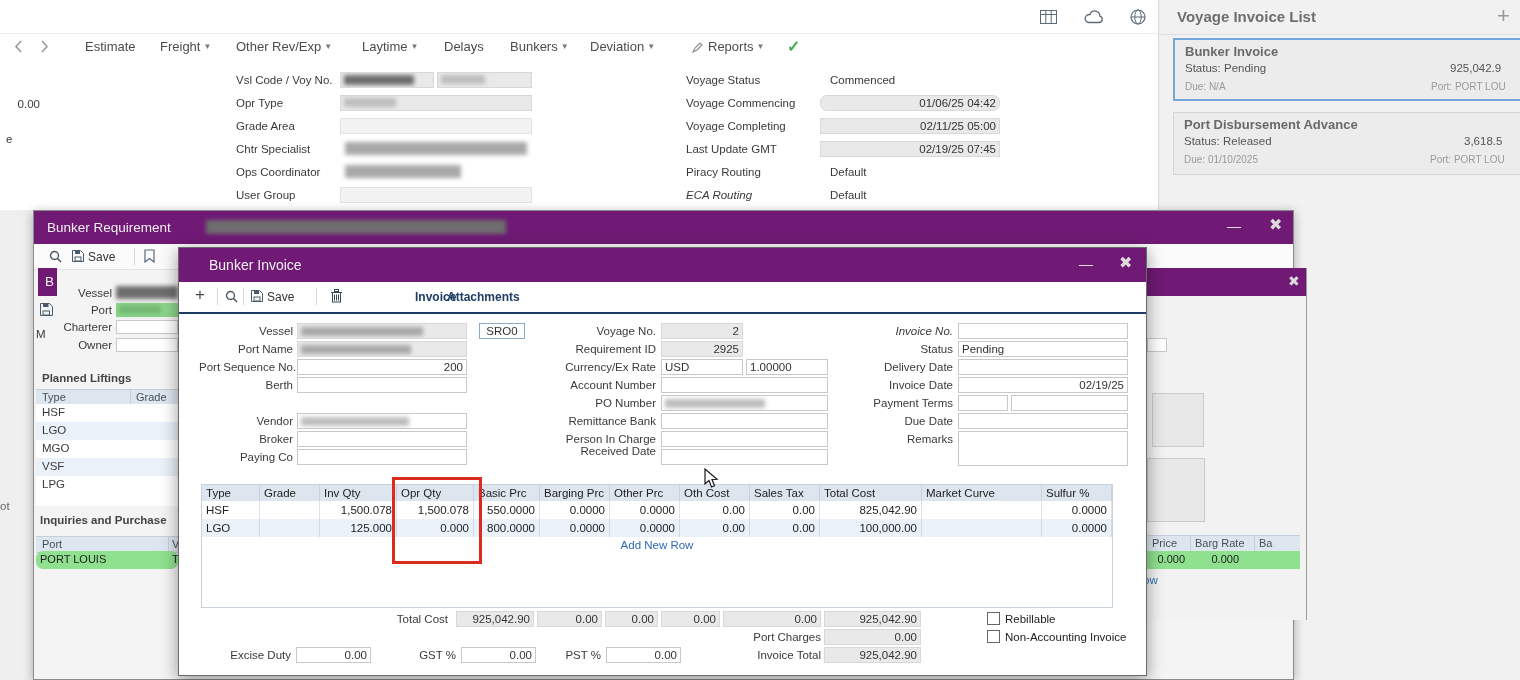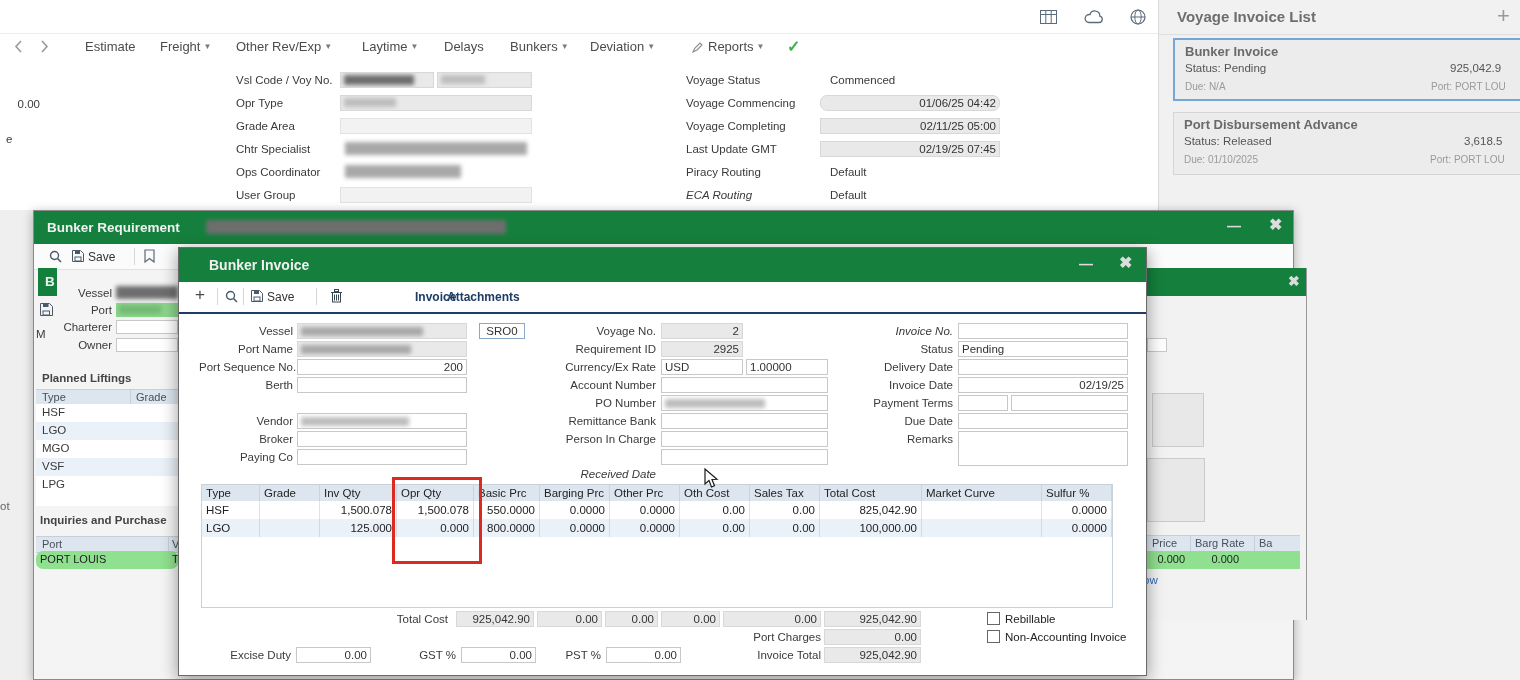--- a/index.html
+++ b/index.html
@@ -11,21 +11,21 @@
   .ctr{text-align:center;}
   .fld{font-size:11.5px;border:1px solid #c8c8c8;background:#fff;height:16px;line-height:14px;
        padding:0 3px;box-sizing:border-box;white-space:nowrap;overflow:hidden;}
   .ro{background:#e9e9e9;border-color:#d8d8d8;}
   .faint{background:#f2f2f2;border-color:#e2e2e2;}
   .redact{filter:blur(2px);border-radius:1px;display:block;}
   .rd-dark{background:#6e6e6e;}
   .rd-mid{background:#a8a8a8;}
   .rd-light{background:#bdbdbd;}
   .rd-green{background:#74b874;}
-  .win-head{background:#15803d;color:#f0f0f0;font-weight:bold;font-size:13.5px;}
+  .win-head{background:#701a75;color:#f0f0f0;font-weight:normal;font-size:13.5px;}
   .win-btn{color:#dcdcdc;font-size:14px;line-height:14px;cursor:default;}
   .menu-item{font-size:13px;color:#4c4c4c;white-space:nowrap;}
   .caret{font-size:8px;color:#7a7a7a;vertical-align:2px;padding-left:3px;}
   .thead{background:#dde6ef;color:#46505b;font-size:11px;}
   .tcell{box-sizing:border-box;padding:0 4px;overflow:hidden;white-space:nowrap;border-right:1px solid rgba(160,175,190,.35);}
   .trow{display:flex;font-size:11.5px;color:#222;}
   .w0{width:58px}.w1{width:60px}.w2{width:77px}.w3{width:77px}.w4{width:66px}.w5{width:70px}
   .w6{width:70px}.w7{width:70px}.w8{width:70px}.w9{width:102px}.w10{width:120px}.w11{width:70px}
   .alt{background:#eaf1f8;}
   .link{color:#2e69b5;font-size:11.5px;}
@@ -326,21 +326,21 @@
     <span class="s lbl rt" style="left:380px;top:131px;width:97px;">Account Number</span>
     <span class="s fld" style="left:482px;top:129px;width:167px;"></span>
     <span class="s lbl rt" style="left:380px;top:149px;width:97px;">PO Number</span>
     <span class="s fld" style="left:482px;top:147px;width:167px;">
         <span class="redact rd-light" style="width:100px;height:9px;margin-top:3px;"></span>
       </span>
     <span class="s lbl rt" style="left:380px;top:167px;width:97px;">Remittance Bank</span>
     <span class="s fld" style="left:482px;top:165px;width:167px;"></span>
     <span class="s lbl rt" style="left:380px;top:185px;width:97px;">Person In Charge</span>
     <span class="s fld" style="left:482px;top:183px;width:167px;"></span>
-    <span class="s lbl rt" style="left:380px;top:220px;width:97px;font-style:italic;">Received Date</span>
+    <span class="s lbl rt" style="left:380px;top:197px;width:97px;">Received Date</span>
     <span class="s fld" style="left:482px;top:201px;width:167px;"></span>
 
     <span class="s lbl rt" style="left:680px;top:77px;width:94px;font-style:italic;">Invoice No.</span>
     <span class="s fld" style="left:779px;top:75px;width:170px;"></span>
     <span class="s lbl rt" style="left:680px;top:95px;width:94px;">Status</span>
     <span class="s fld" style="left:779px;top:93px;width:170px;">Pending</span>
     <span class="s lbl rt" style="left:680px;top:113px;width:94px;">Delivery Date</span>
     <span class="s fld" style="left:779px;top:111px;width:170px;"></span>
     <span class="s lbl rt" style="left:680px;top:131px;width:94px;">Invoice Date</span>
     <span class="s fld rt" style="left:779px;top:129px;width:170px;">02/19/25</span>
@@ -388,20 +388,21 @@
         <span class="tcell w3 rt">0.000</span>
         <span class="tcell w4 rt">800.0000</span>
         <span class="tcell w5 rt">0.0000</span>
         <span class="tcell w6 rt">0.0000</span>
         <span class="tcell w7 rt">0.00</span>
         <span class="tcell w8 rt">0.00</span>
         <span class="tcell w9 rt">100,000.00</span>
         <span class="tcell w10"></span>
         <span class="tcell w11 rt">0.0000</span>
       </div>
+      <div class="link ctr" style="height:16px;line-height:16px;">Add New Row</div>
     </div>
 
     <span class="s lbl rt" style="left:180px;top:365px;width:89px;">Total Cost</span>
     <span class="s fld ro rt" style="left:277px;top:363px;width:78px;">925,042.90</span>
     <span class="s fld ro rt" style="left:358px;top:363px;width:65px;">0.00</span>
     <span class="s fld ro rt" style="left:426px;top:363px;width:53px;">0.00</span>
     <span class="s fld ro rt" style="left:482px;top:363px;width:59px;">0.00</span>
     <span class="s fld ro rt" style="left:544px;top:363px;width:98px;">0.00</span>
     <span class="s fld ro rt" style="left:645px;top:363px;width:97px;">925,042.90</span>
     <span class="s lbl rt" style="left:560px;top:383px;width:82px;">Port Charges</span>

